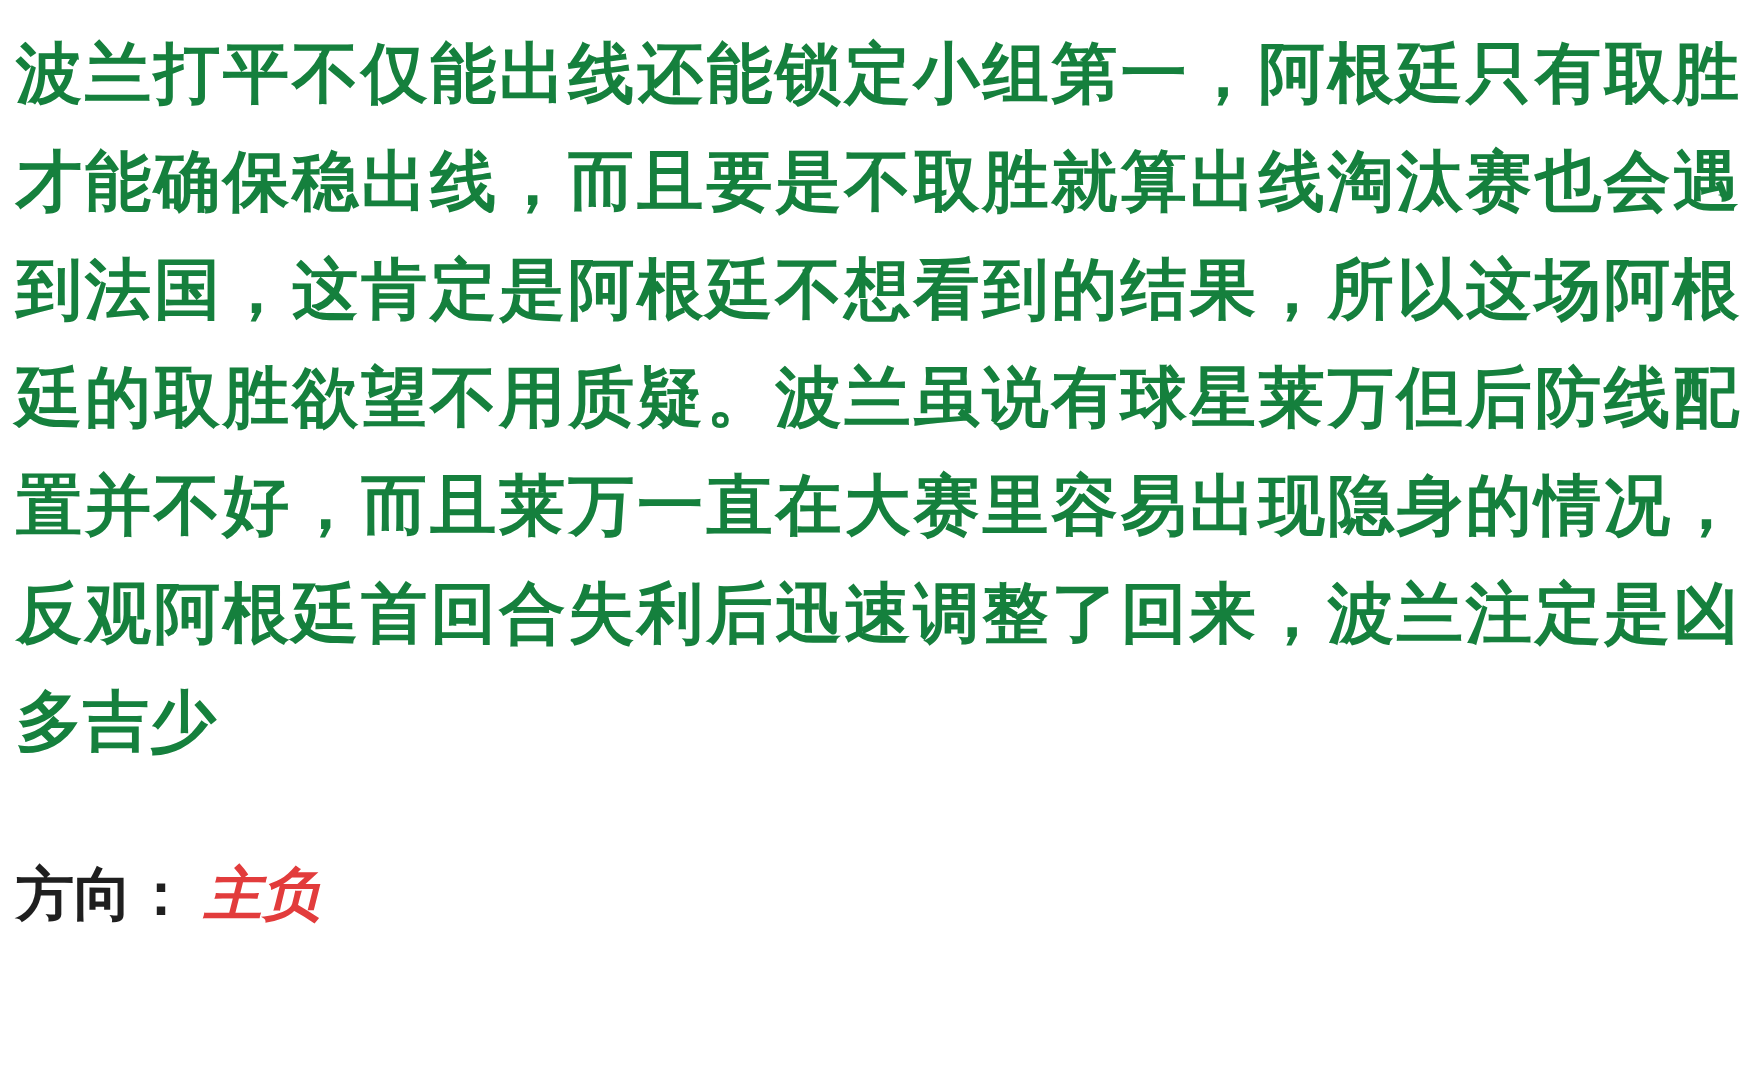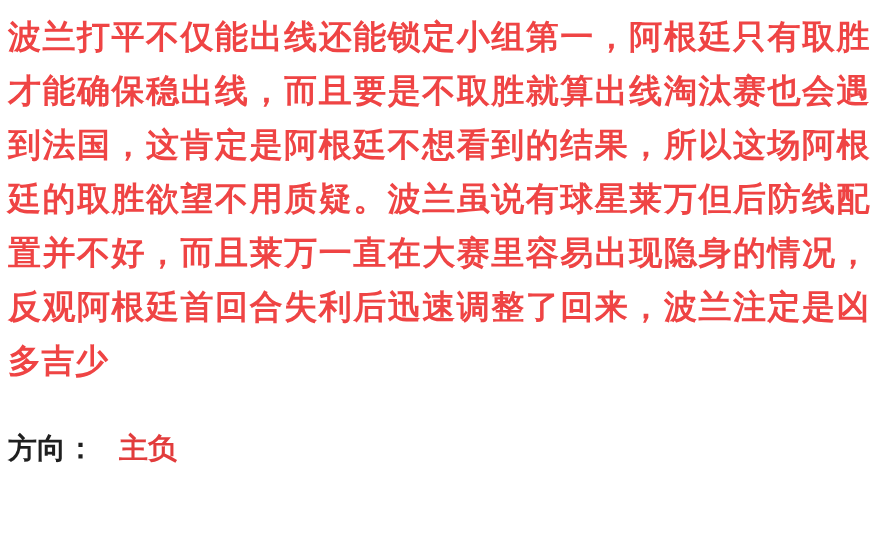--- a/index.html
+++ b/index.html
@@ -11,38 +11,39 @@
     .article {
       width: 882px;
       min-height: 544px;
       padding: 10px 12px 14px 8px;
       background: #ffffff;
     }
     .paragraph {
       font-size: 33px;
       line-height: 54px;
       font-weight: 700;
-      color: #ef4444;
+      color: #15803d;
       letter-spacing: 0.5px;
       text-align: justify;
     }
     .prediction {
       font-size: 29px;
       line-height: 32px;
       font-weight: 700;
       color: #1f1f1f;
       margin-top: 44px;
       white-space: nowrap;
     }
     .prediction:first-of-type {
       margin-top: 40px;
     }
     .prediction .value {
       color: #e23c3c;
-      margin-left: 24px;
+      margin-left: 7px;
+      font-style: italic;
     }
   </style>
 </head>
 <body>
 
 <div class="article">
 
   <p class="paragraph">波兰打平不仅能出线还能锁定小组第一，阿根廷只有取胜才能确保稳出线，而且要是不取胜就算出线淘汰赛也会遇到法国，这肯定是阿根廷不想看到的结果，所以这场阿根廷的取胜欲望不用质疑。波兰虽说有球星莱万但后防线配置并不好，而且莱万一直在大赛里容易出现隐身的情况，反观阿根廷首回合失利后迅速调整了回来，波兰注定是凶多吉少</p>
 
   <p class="prediction">

